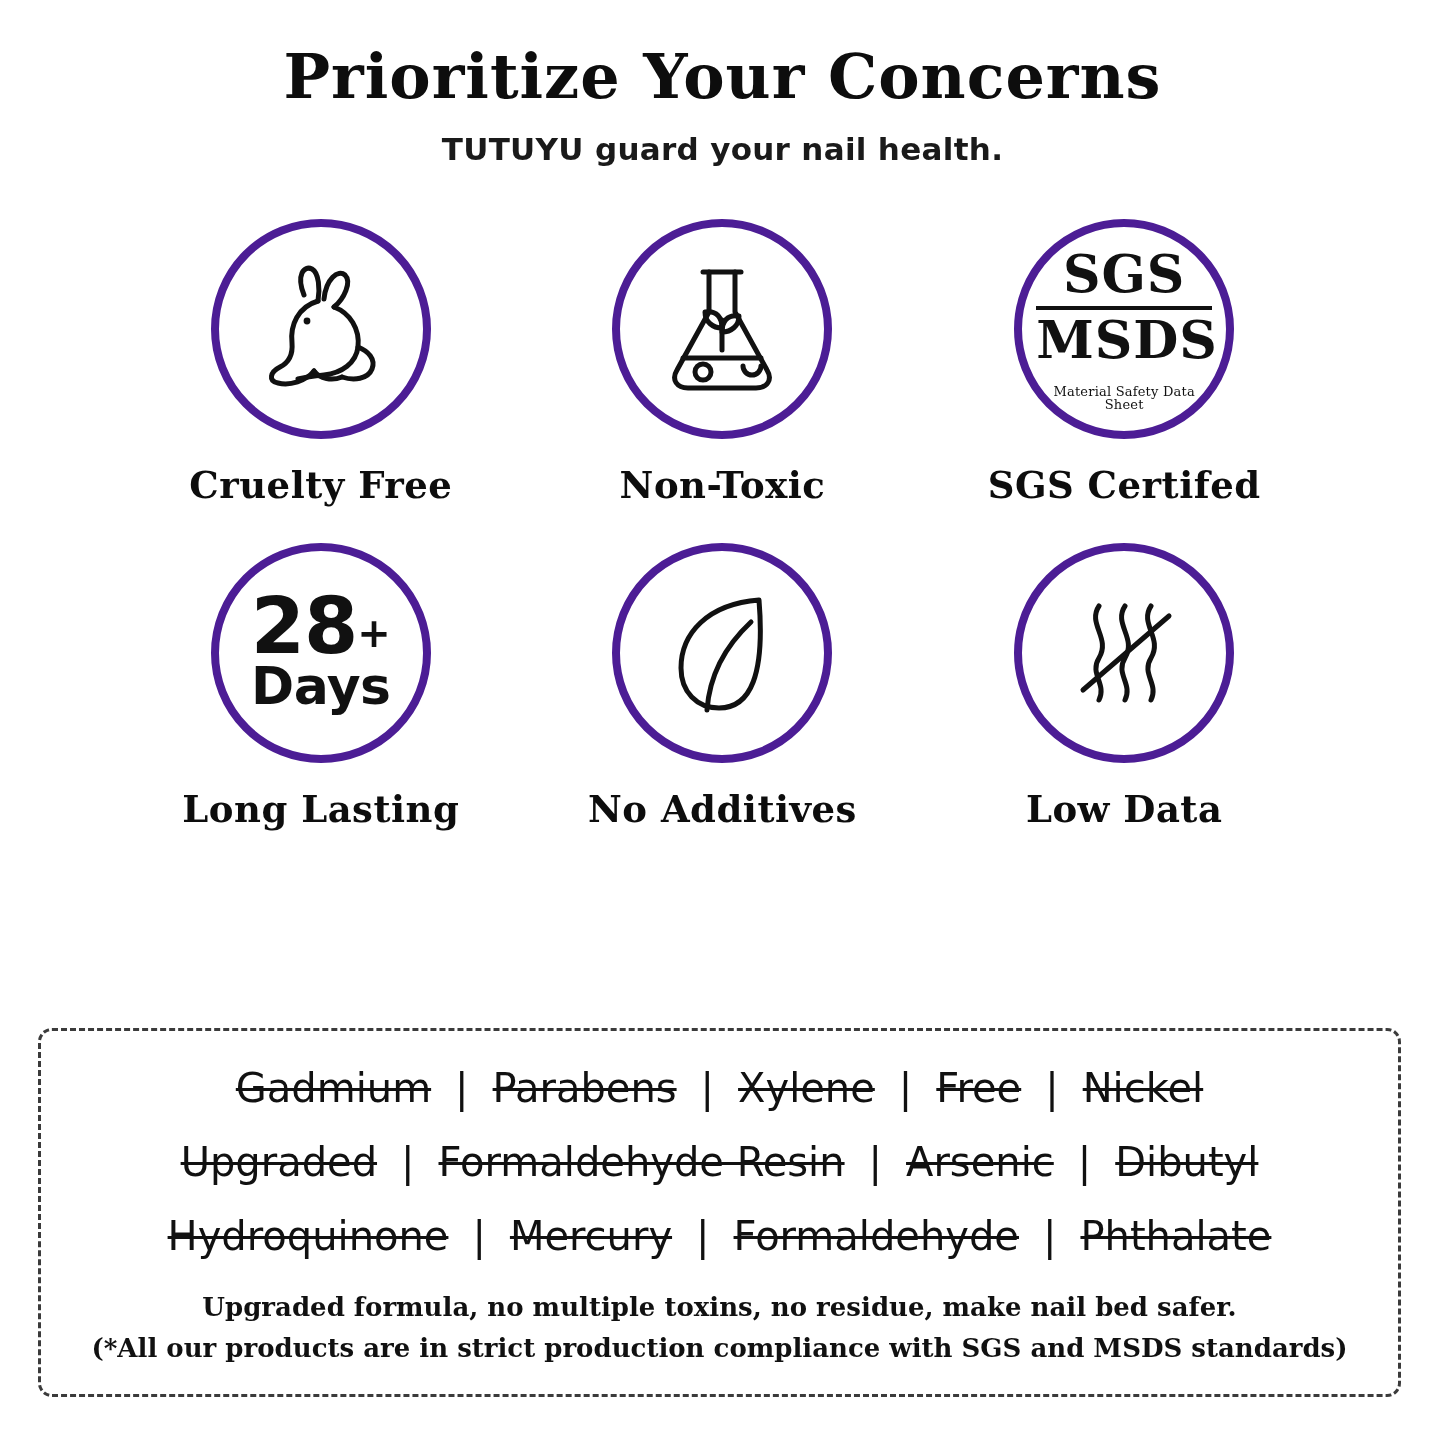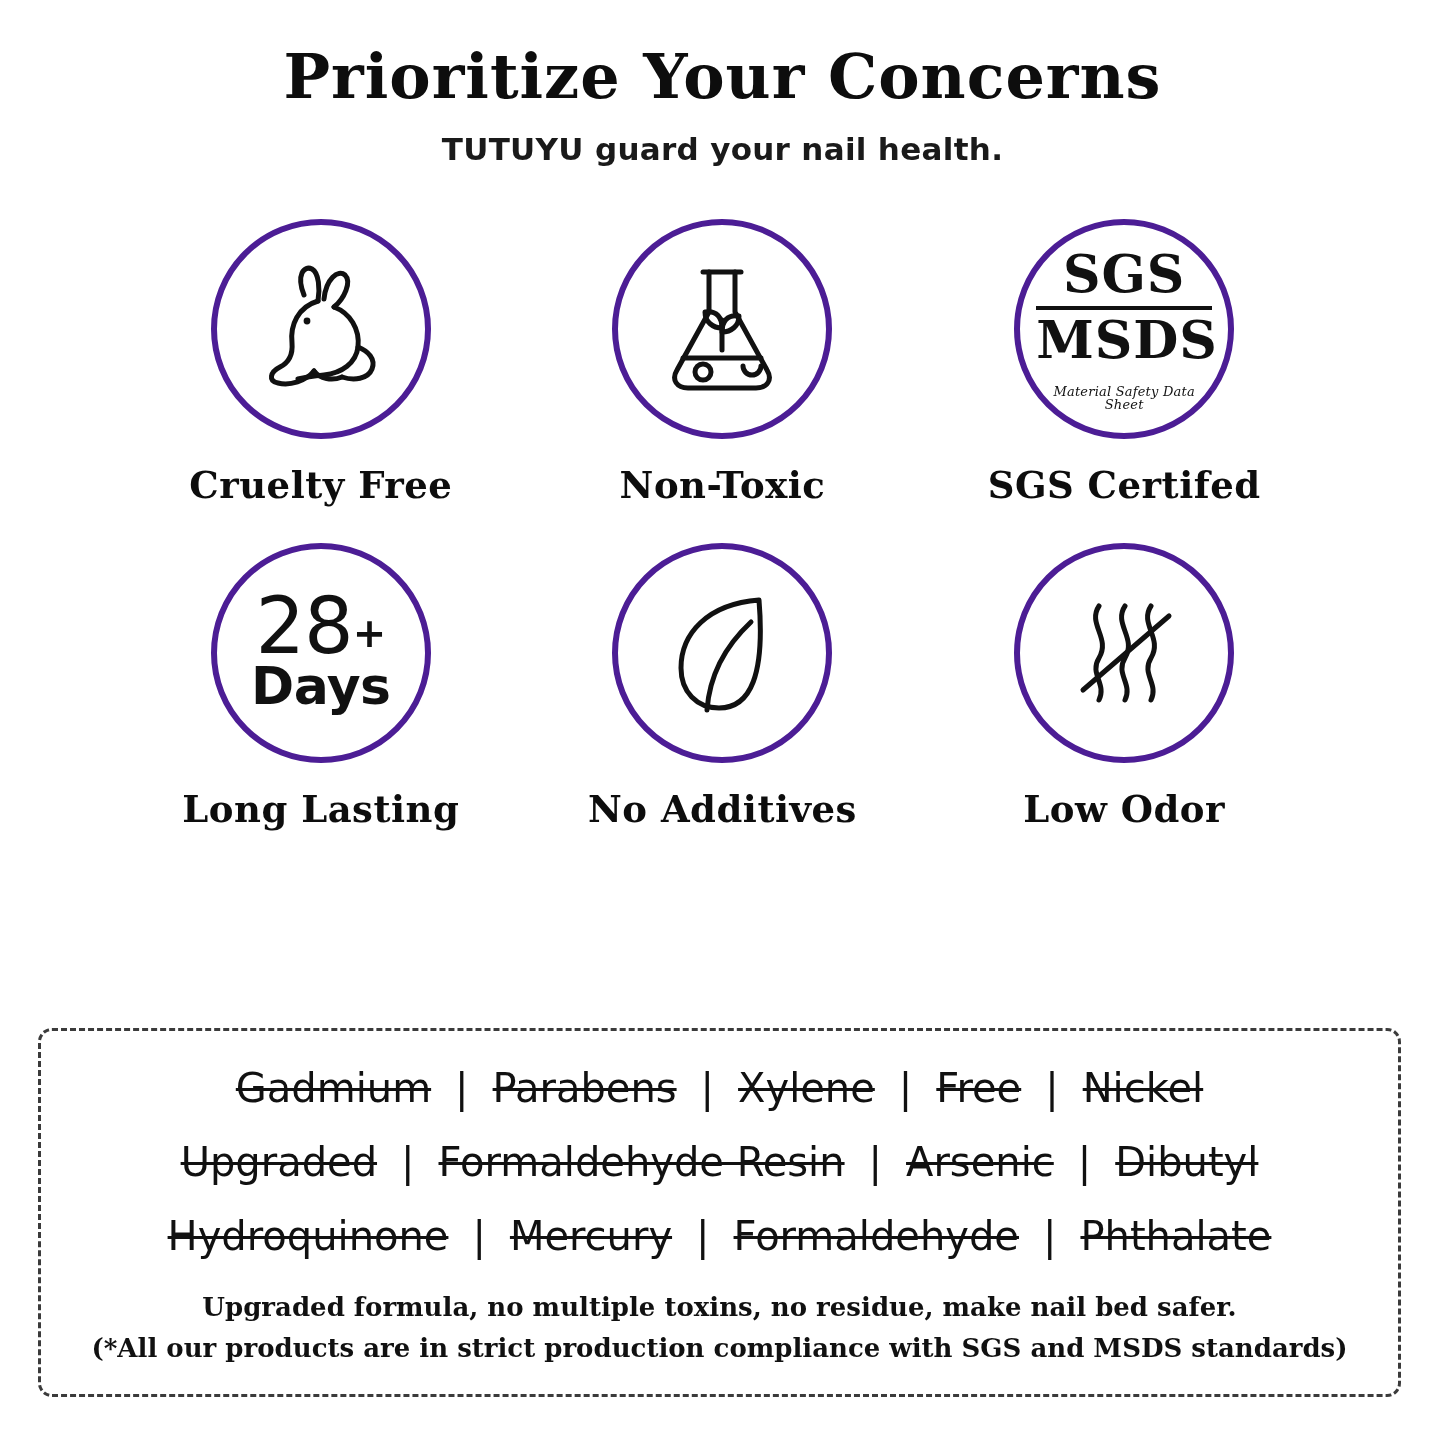--- a/index.html
+++ b/index.html
@@ -53,21 +53,21 @@
   }
   .badge {
     display: flex;
     flex-direction: column;
     align-items: center;
   }
   .badge-circle {
     width: 220px;
     height: 220px;
     border-radius: 50%;
-    border: 6px solid #4c1d95;
+    border: 8px solid #4c1d95;
     display: flex;
     align-items: center;
     justify-content: center;
     box-sizing: border-box;
   }
   .badge-label {
     margin-top: 24px;
     font-family: "DejaVu Serif", serif;
     font-size: 37px;
     font-weight: bold;
@@ -99,30 +99,29 @@
     font-size: 52px;
     letter-spacing: 1px;
     display: block;
   }
   .sgs-sub {
     font-family: "DejaVu Serif", serif;
     font-size: 13px;
     letter-spacing: 0.2px;
     display: block;
     margin-top: 19px;
-    font-style: italic;
   }
   .days-block {
     text-align: center;
     line-height: 0.92;
     transform: translateY(-2px);
   }
   .days-num {
     font-family: "DejaVu Sans", sans-serif;
-    font-weight: normal;
+    font-weight: bold;
     font-size: 78px;
     letter-spacing: -1px;
   }
   .days-plus {
     font-family: "DejaVu Sans", sans-serif;
     font-weight: bold;
     font-size: 40px;
     vertical-align: super;
   }
   .days-word {
@@ -266,21 +265,21 @@
       <div class="badge-circle">
         <span>
           <svg width="150" height="150" viewBox="0 0 150 150" fill="none" stroke="#111" stroke-width="5" stroke-linecap="round" stroke-linejoin="round">
             <path d="M50 28 C38 46 62 60 50 80 C40 96 58 106 50 122"></path>
             <path d="M76 28 C64 46 88 60 76 80 C66 96 84 106 76 122"></path>
             <path d="M102 28 C90 46 114 60 102 80 C92 96 110 106 102 122"></path>
             <path d="M34 112 L120 38"></path>
           </svg>
         </span>
       </div>
-      <div class="badge-label">Low Odor</div>
+      <div class="badge-label">Low Data</div>
     </div>
 
   </div>
 
   <div class="freefrom">
 
     <div class="ff-row">
       <span class="ff-item">Gadmium</span>
       <span class="ff-sep">|</span>
       <span class="ff-item">Parabens</span>

